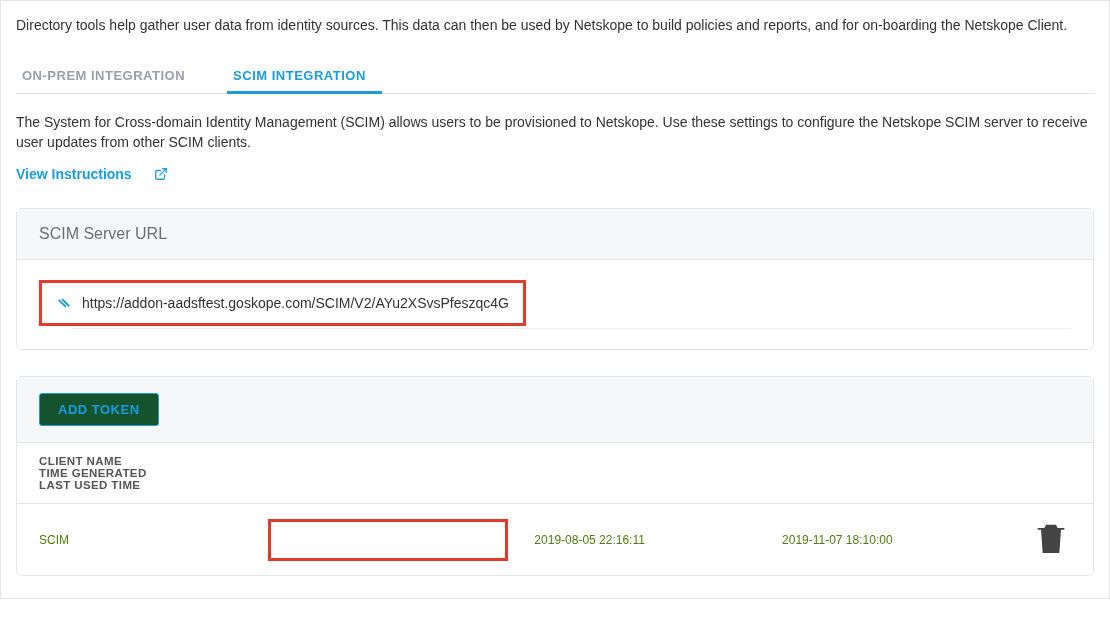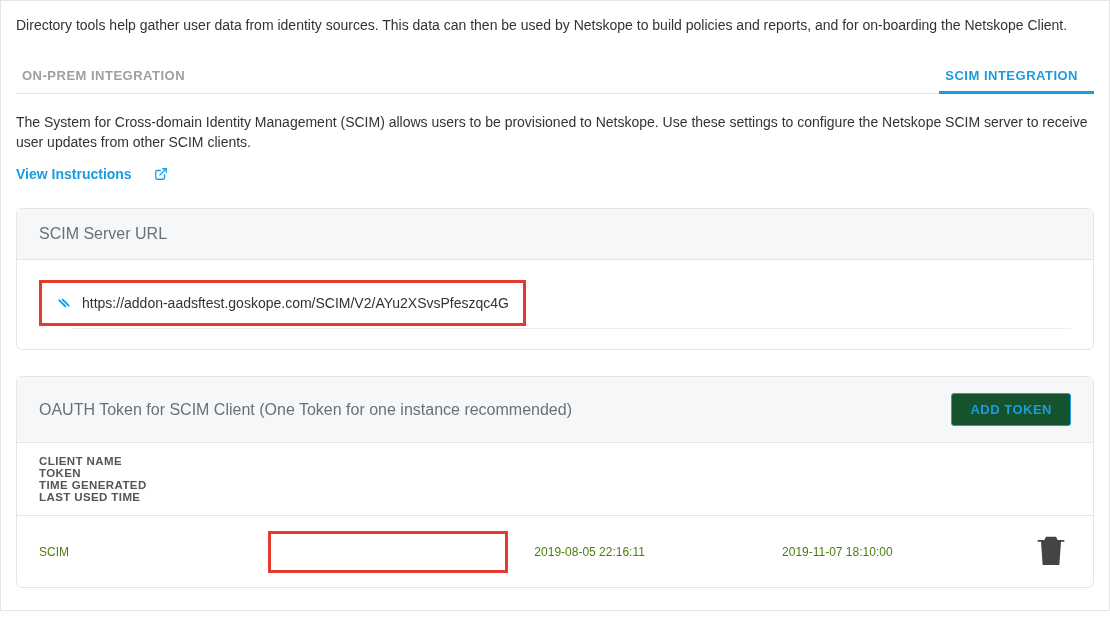--- a/index.html
+++ b/index.html
@@ -17,32 +17,31 @@
   .intro {
     font-size: 14px;
     color: #333;
     margin-bottom: 22px;
     line-height: 1.4;
   }
   .tabs {
     display: flex;
     border-bottom: 1px solid #e5e5e5;
     margin-bottom: 18px;
-    justify-content: space-between;
   }
   .tab {
     padding: 10px 16px 10px 6px;
     font-size: 13px;
     font-weight: 600;
     letter-spacing: 0.5px;
     color: #9aa0a6;
     cursor: pointer;
     position: relative;
   }
-  .tab + .tab { margin-left: 1px; }
+  .tab + .tab { margin-left: 26px; }
   .tab.active {
     color: #1a9de0;
   }
   .tab.active::after {
     content: "";
     position: absolute;
     left: 0; right: 0; bottom: -1px;
     height: 3px;
     background: #1a9de0;
   }
@@ -194,27 +193,25 @@
         </span>
         <span class="url-text">https://addon-aadsftest.goskope.com/SCIM/V2/AYu2XSvsPfeszqc4G</span>
       </div>
       <div class="url-divider"></div>
     </div>
   </div>
 
   
   <div class="card" style="margin-bottom:0;">
     <div class="card-header">
-      <span>OAUTH Token for SCIM Client (One Token for one instance recommended)</span>
       <button class="add-btn">ADD TOKEN</button>
     </div>
     <div class="table">
       <div class="thead">
         <div class="col-client">CLIENT NAME</div>
-        <div class="col-token">TOKEN</div>
         <div class="col-time">TIME GENERATED</div>
         <div class="col-last">LAST USED TIME</div>
         <div class="col-action"></div>
       </div>
       <div class="trow">
         <div class="col-client">SCIM</div>
         <div class="col-token">
           <div class="token-box"></div>
         </div>
         <div class="col-time">2019-08-05 22:16:11</div>

